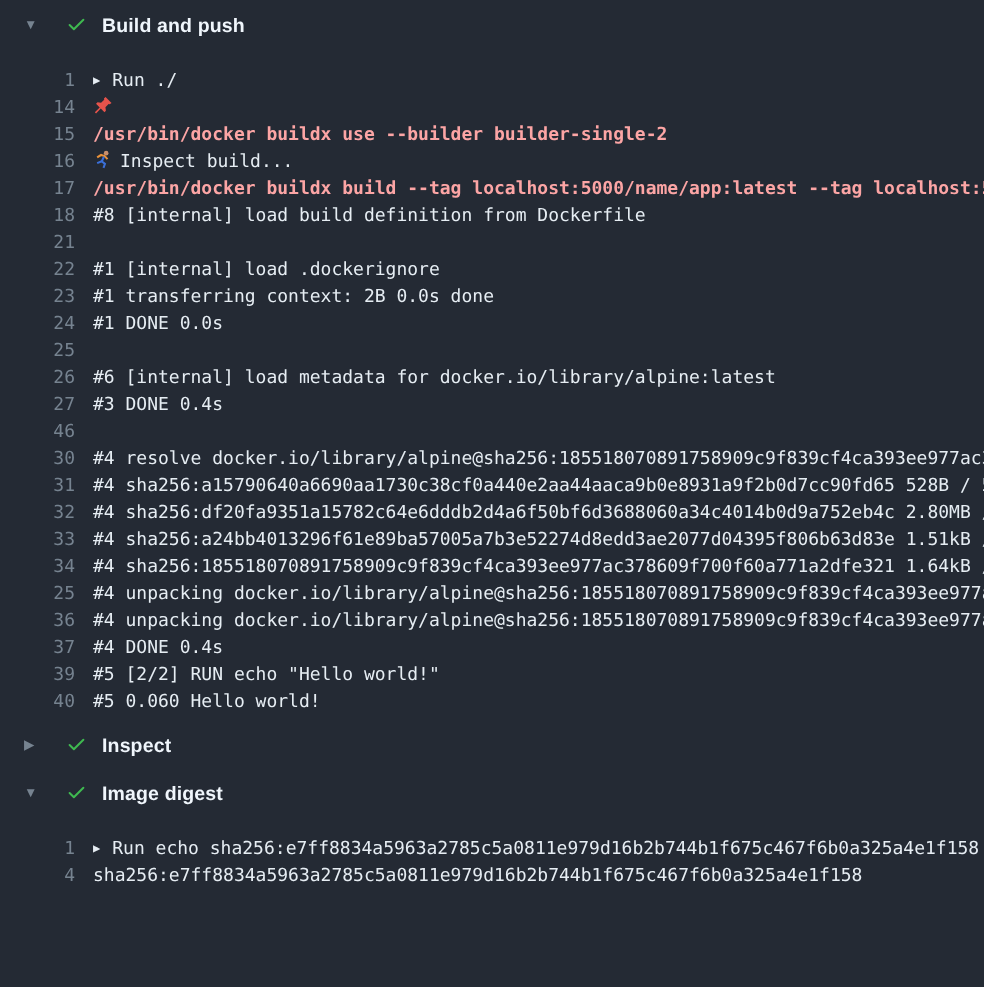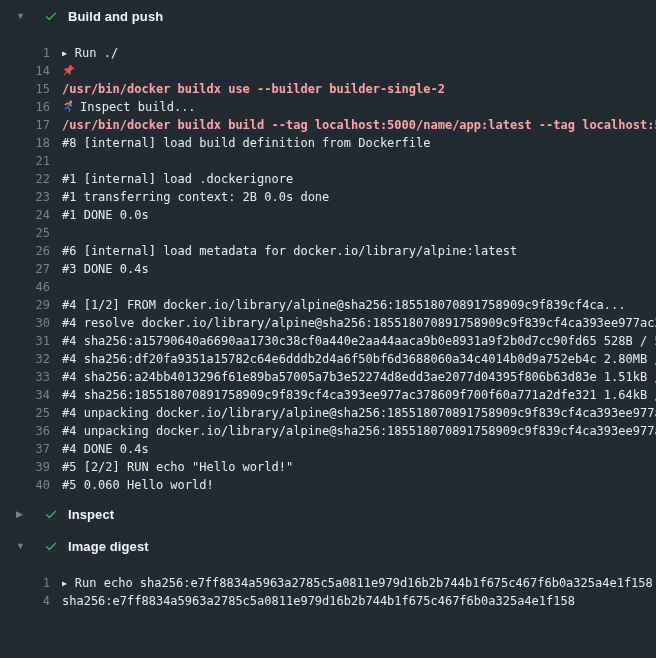--- a/index.html
+++ b/index.html
@@ -117,24 +117,20 @@
       </div>
       <div class="log-line">
         <span class="ln">27</span>
         <span class="lc default"><span class="lt">#3 DONE 0.4s</span></span>
       </div>
       <div class="log-line">
         <span class="ln">46</span>
         <span class="lc default"><span class="lt"></span></span>
       </div>
       <div class="log-line">
-        <span class="ln">29</span>
-        <span class="lc default"><span class="lt">#4 [1/2] FROM docker.io/library/alpine@sha256:185518070891758909c9f839cf4ca...</span></span>
-      </div>
-      <div class="log-line">
         <span class="ln">30</span>
         <span class="lc default"><span class="lt">#4 resolve docker.io/library/alpine@sha256:185518070891758909c9f839cf4ca393ee977ac3</span></span>
       </div>
       <div class="log-line">
         <span class="ln">31</span>
         <span class="lc default"><span class="lt">#4 sha256:a15790640a6690aa1730c38cf0a440e2aa44aaca9b0e8931a9f2b0d7cc90fd65 528B / 5</span></span>
       </div>
       <div class="log-line">
         <span class="ln">32</span>
         <span class="lc default"><span class="lt">#4 sha256:df20fa9351a15782c64e6dddb2d4a6f50bf6d3688060a34c4014b0d9a752eb4c 2.80MB /</span></span>

